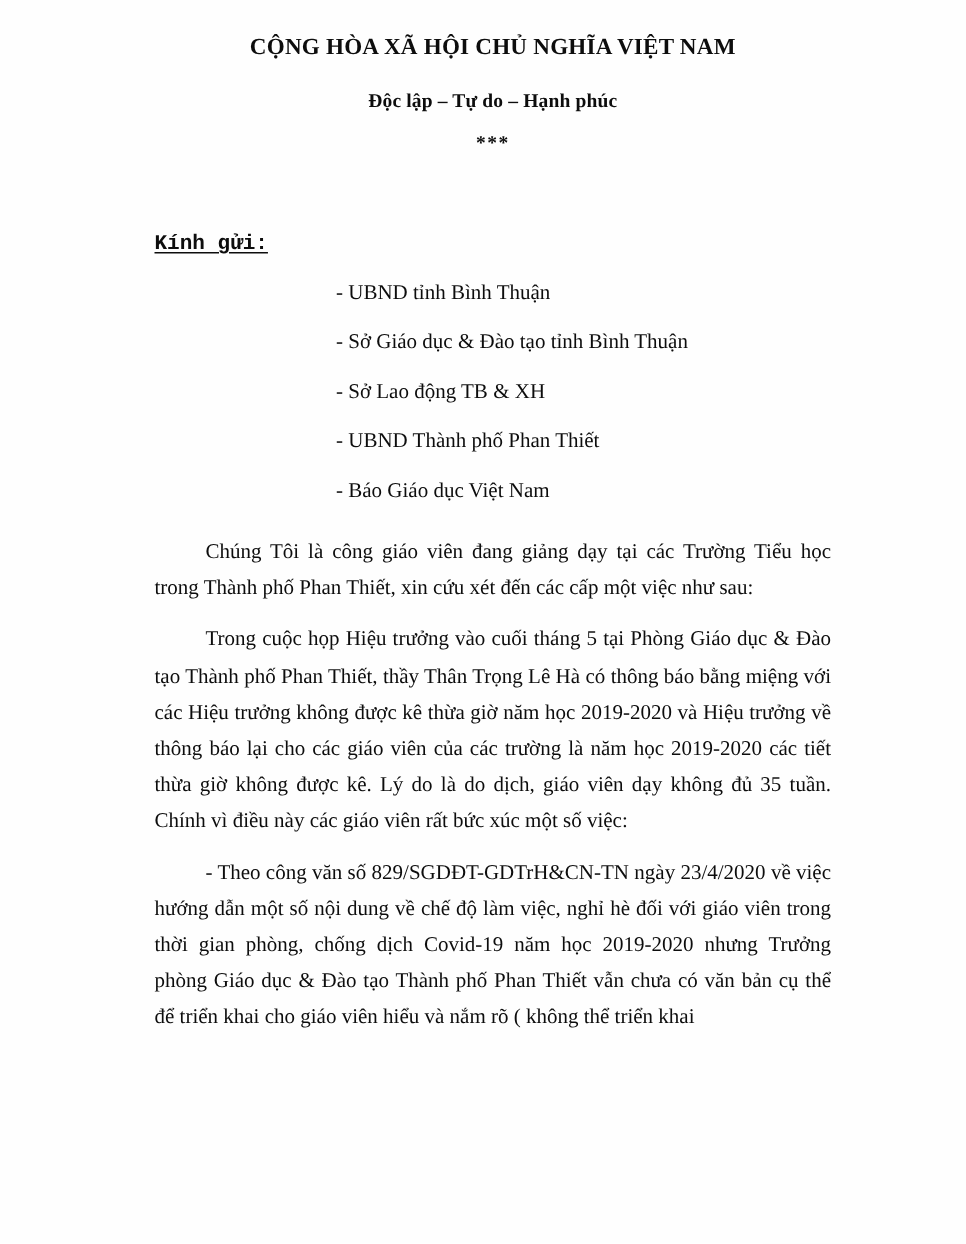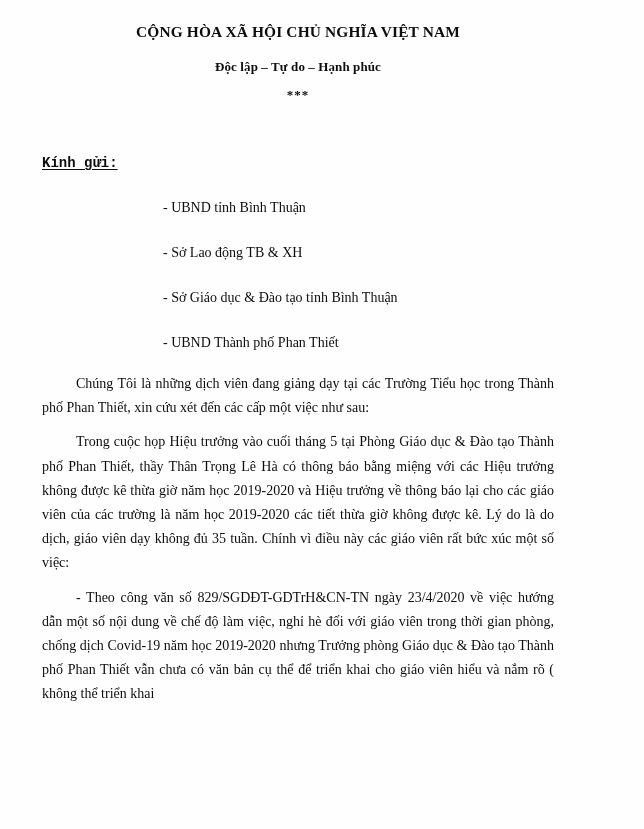--- a/index.html
+++ b/index.html
@@ -14,21 +14,21 @@
     color: #0d0d0d;
     overflow: hidden;
   }
 
   #page {
     position: relative;
     width: 644px;
     height: 829px;
     background: #fefefe;
     box-sizing: border-box;
-    padding: 18px 90px 0 42px;
+    padding: 18px 90px 0 103px;
   }
 
   .hdr-line {
     text-align: center;
     font-weight: bold;
     letter-spacing: 0.1px;
   }
 
   .hdr-nation {
     font-size: 15.4px;
@@ -74,21 +74,21 @@
   .recip-list {
     margin: 0;
     padding: 0;
     list-style: none;
   }
 
   .recip-item {
     font-size: 14px;
     line-height: 17px;
     padding-left: 121px;
-    margin-top: 28px;
+    margin-top: 16px;
     white-space: nowrap;
     font-family: Liberation Serif, serif;
   }
 
   .recip-item.indented {
     padding-left: 123px;
   }
 
   .body-block {
     margin-top: 21px;
@@ -122,25 +122,26 @@
   <div class="hdr-line hdr-motto">Độc lập – Tự do – Hạnh phúc</div>
 
   <div class="hdr-stars">***</div>
 
 
   <div>
     <span class="recip-label">Kính gửi:</span>
 
     <ul class="recip-list">
       <li class="recip-item">- UBND tỉnh Bình Thuận</li>
+      <li class="recip-item">- Sở Giáo dục &amp; Đào tạo tỉnh Bình Thuận</li>
       <li class="recip-item">- Sở Lao động TB &amp; XH</li>
-      <li class="recip-item">- Sở Giáo dục &amp; Đào tạo tỉnh Bình Thuận</li>
       <li class="recip-item">- UBND Thành phố Phan Thiết</li>
+      <li class="recip-item">- Báo Giáo dục Việt Nam</li>
     </ul>
   </div>
 
   <div class="body-block">
-    <p class="para">Chúng Tôi là những dịch viên đang giảng dạy tại các Trường Tiểu học trong Thành phố Phan Thiết, xin cứu xét đến các cấp một việc như sau:</p>
+    <p class="para">Chúng Tôi là công giáo viên đang giảng dạy tại các Trường Tiểu học trong Thành phố Phan Thiết, xin cứu xét đến các cấp một việc như sau:</p>
     <p class="para">Trong cuộc họp Hiệu trưởng vào cuối tháng 5 tại Phòng Giáo dục &amp; Đào tạo Thành phố Phan Thiết, thầy Thân Trọng Lê Hà có thông báo bằng miệng với các Hiệu trưởng không được kê thừa giờ năm học 2019-2020 và Hiệu trưởng về thông báo lại cho các giáo viên của các trường là năm học 2019-2020 các tiết thừa giờ không được kê. Lý do là do dịch, giáo viên dạy không đủ 35 tuần. Chính vì điều này các giáo viên rất bức xúc một số việc:</p>
     <p class="para para-last-line-left">- Theo công văn số 829/SGDĐT-GDTrH&amp;CN-TN ngày 23/4/2020 về việc hướng dẫn một số nội dung về chế độ làm việc, nghỉ hè đối với giáo viên trong thời gian phòng, chống dịch Covid-19 năm học 2019-2020 nhưng Trưởng phòng Giáo dục &amp; Đào tạo Thành phố Phan Thiết vẫn chưa có văn bản cụ thể để triển khai cho giáo viên hiểu và nắm rõ ( không thể triển khai</p>
   </div>
 
 </div>
 
 </body></html>

